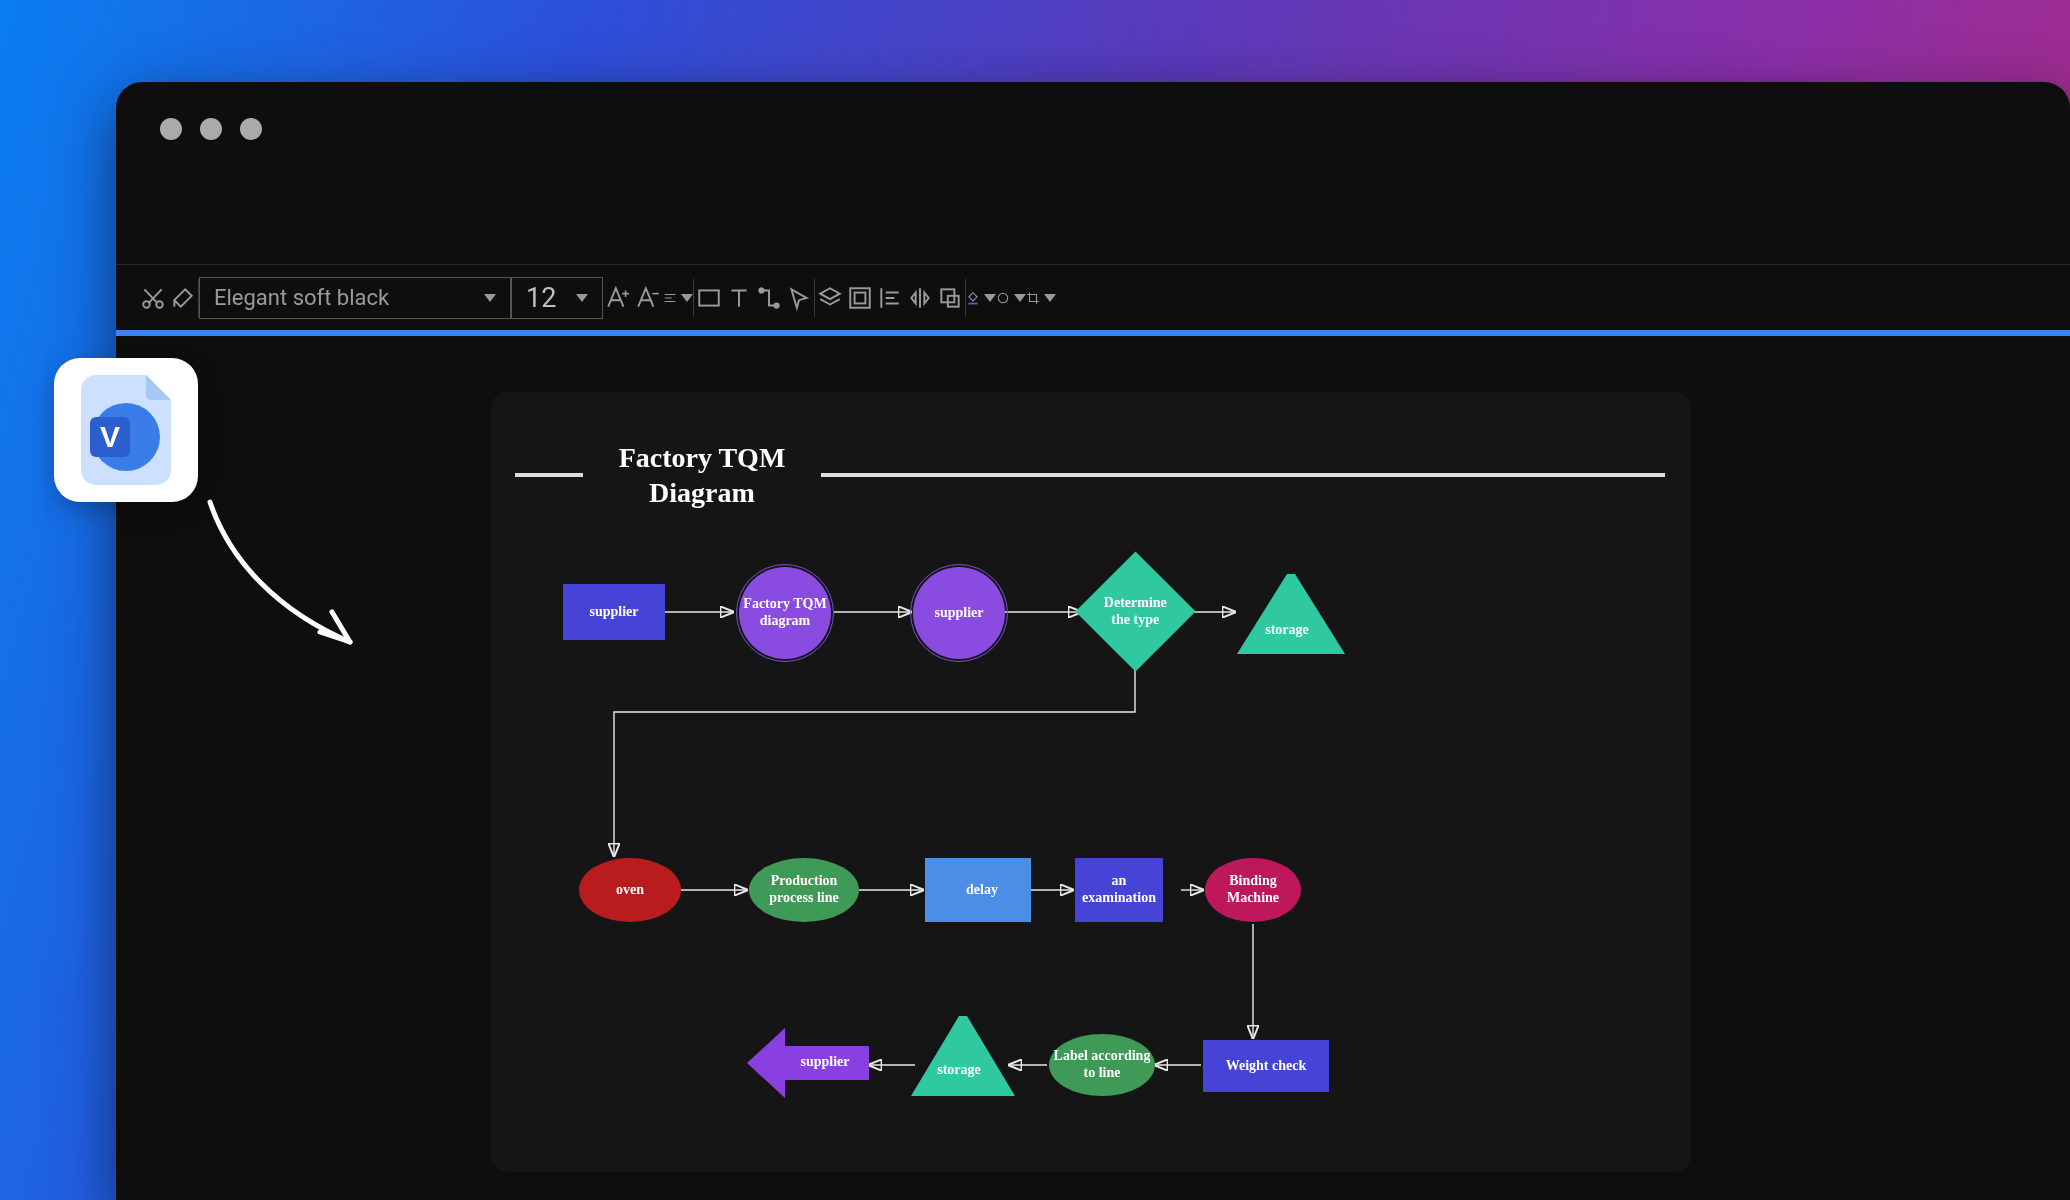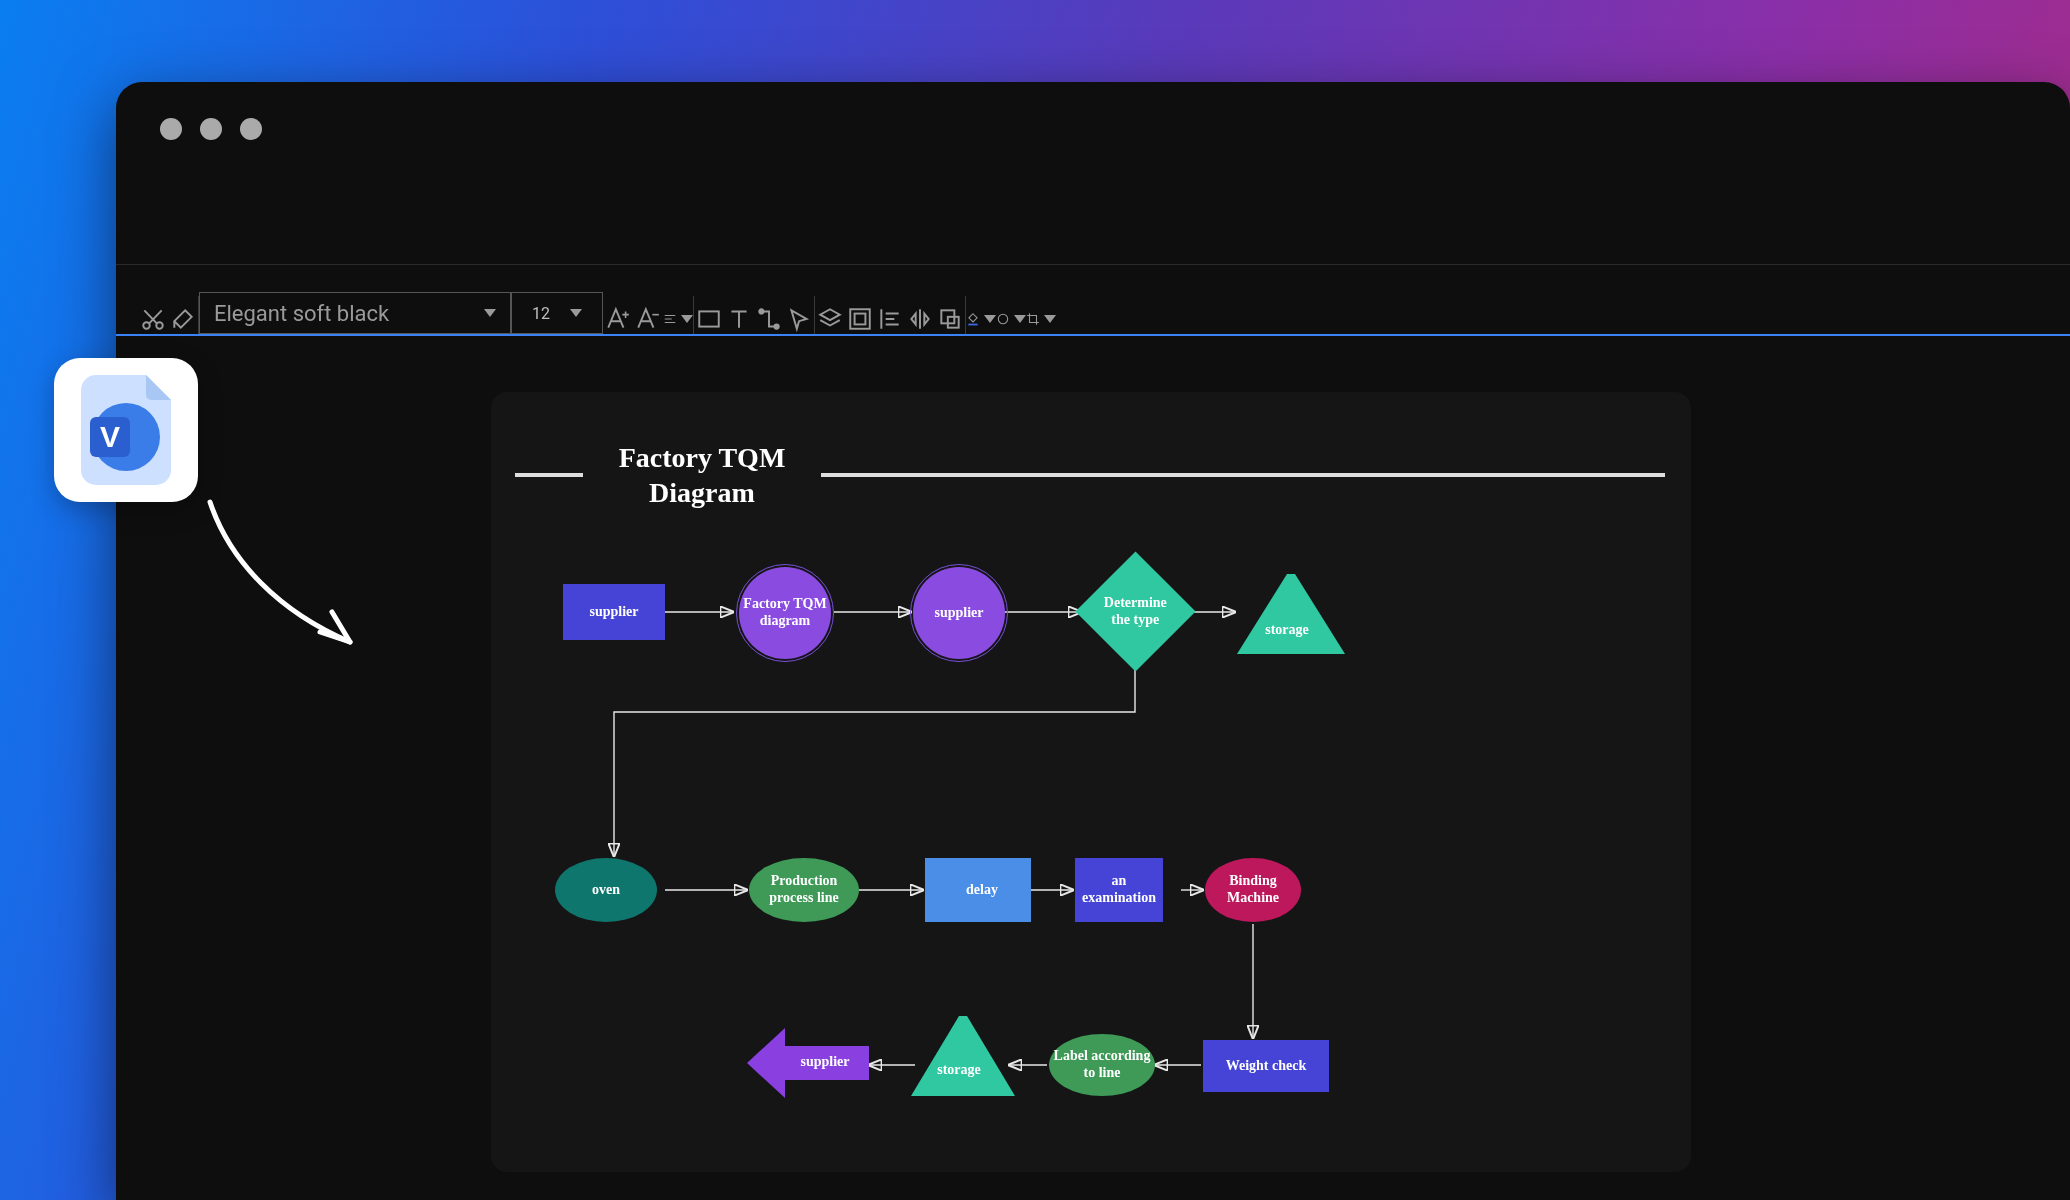--- a/index.html
+++ b/index.html
@@ -37,23 +37,23 @@
   background: #aaa;
 }
 
 .toolbar {
   position: absolute;
   top: 182px;
   left: 0;
   right: 0;
   height: 72px;
   border-top: 1px solid #2a2a2a;
-  border-bottom: 2px solid #3b82f6;
-  display: flex;
-  align-items: flex-end;
+  border-bottom: 6px solid #3b82f6;
+  display: flex;
+  align-items: center;
   padding: 0 22px;
   color: #8a8a8a;
 }
 
 .toolbar .icon {
   width: 30px;
   height: 30px;
   display: flex;
   align-items: center;
   justify-content: center;
@@ -74,24 +74,24 @@
   justify-content: flex-start;
   gap: 10px;
 }
 .font-select .caret { margin-left: auto; }
 
 .size-select {
   display: flex;
   align-items: center;
   border: 1.5px solid #555;
   height: 42px;
-  padding: 0 20px;
+  padding: 0 14px;
   width: 92px;
   color: #bfbfbf;
-  font-size: 16px;
+  font-size: 27px;
   justify-content: space-between;
 }
 
 .caret-down {
   width: 0; height: 0;
   border-left: 6px solid transparent;
   border-right: 6px solid transparent;
   border-top: 8px solid #9a9a9a;
 }
 
@@ -377,21 +377,21 @@
     <div class="node" style="left:590px; top:165px; width:108px; height:108px;">
       <div class="diamond-inner" style="background:#2fc8a0;">
         <span>Determine the type</span>
       </div>
     </div>
     <div class="node" style="left:746px; top:174px; width:0; height:0; border-left:50px solid transparent; border-right:50px solid transparent; border-bottom:80px solid #2fc8a0;"></div>
     <div class="node" style="left:766px; top:226px; width:60px;">
       <span>storage</span>
     </div>
 
-    <div class="node ellipse" style="left:64px; top:466px; width:102px; height:64px; background:#0f766e;">
+    <div class="node ellipse" style="left:88px; top:466px; width:102px; height:64px; background:#b91c1c;">
       <span>oven</span>
     </div>
     <div class="node ellipse" style="left:258px; top:466px; width:110px; height:64px; background:#3e9a56;">
       <span>Production process line</span>
     </div>
     <div class="node rect" style="left:434px; top:466px; width:106px; height:64px; background:#4a8ee8;padding-left:12px;">
       <span>delay</span>
     </div>
     <div class="node rect" style="left:584px; top:466px; width:88px; height:64px; background:#4544d6;">
       <span>an examination</span>

